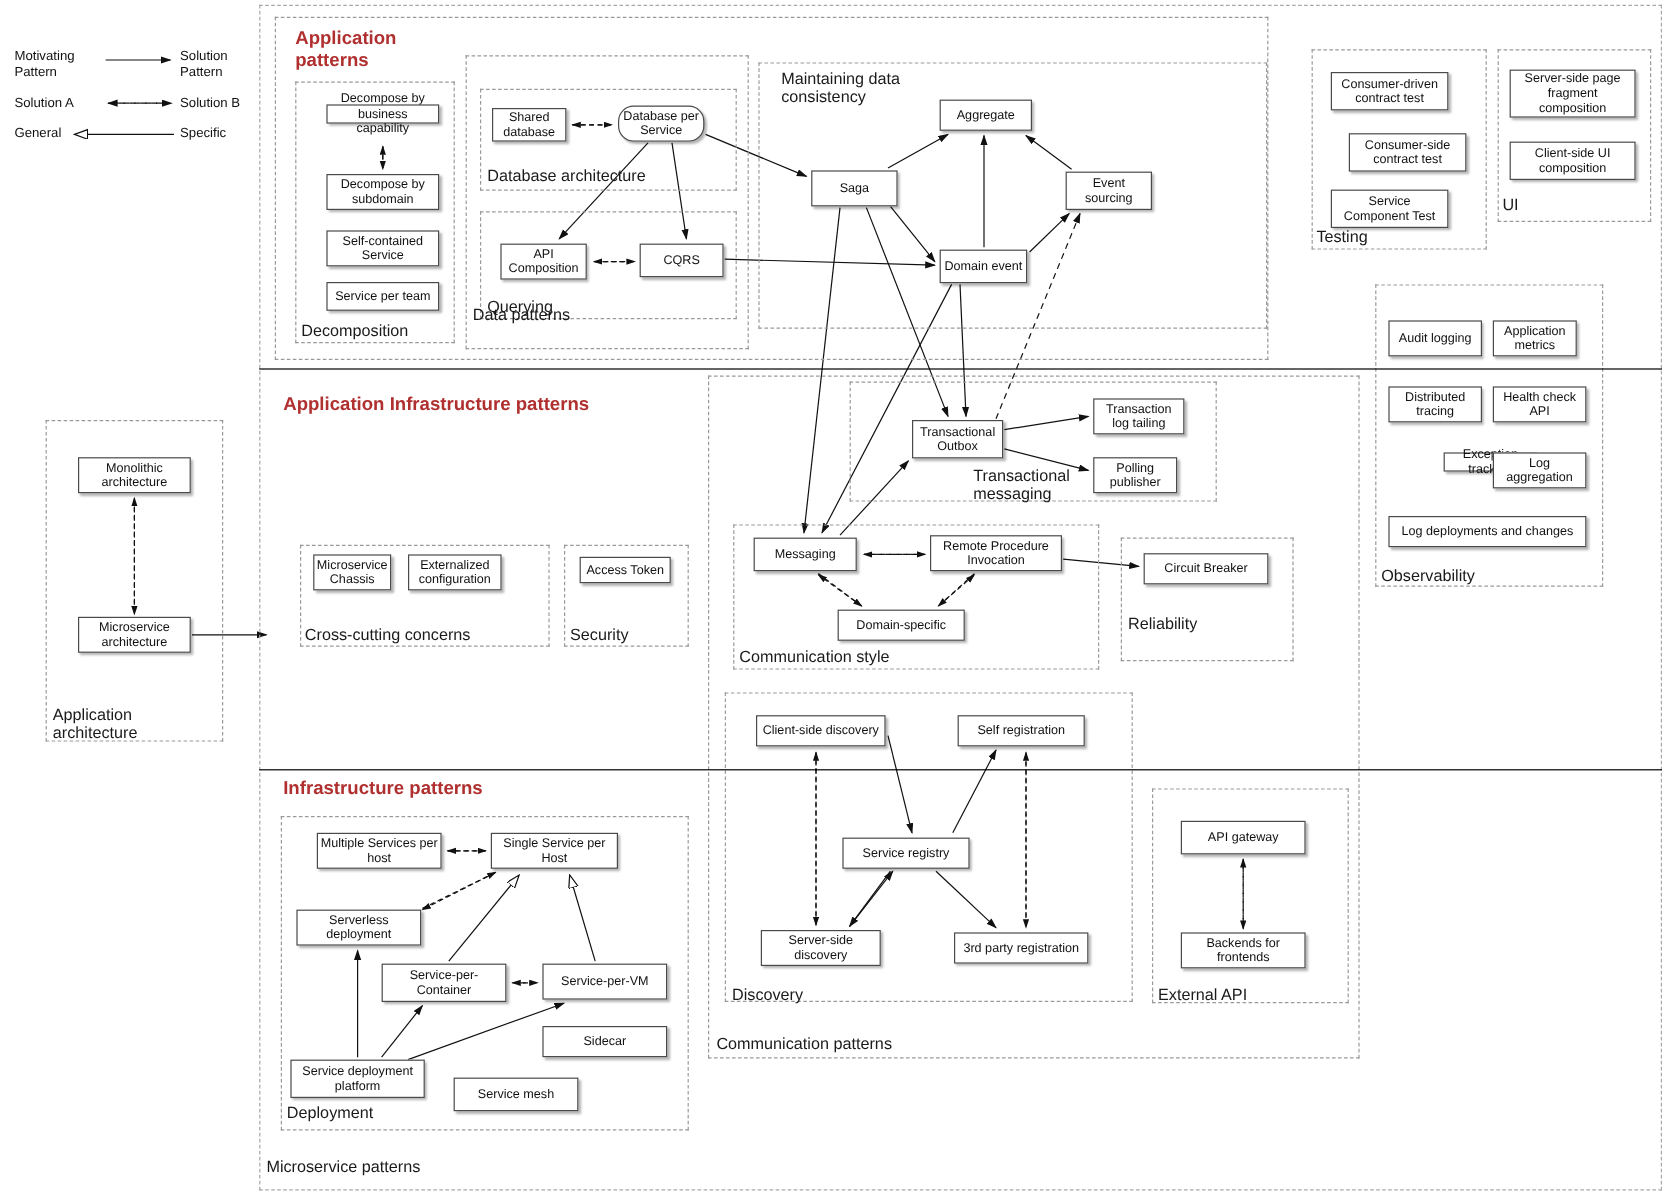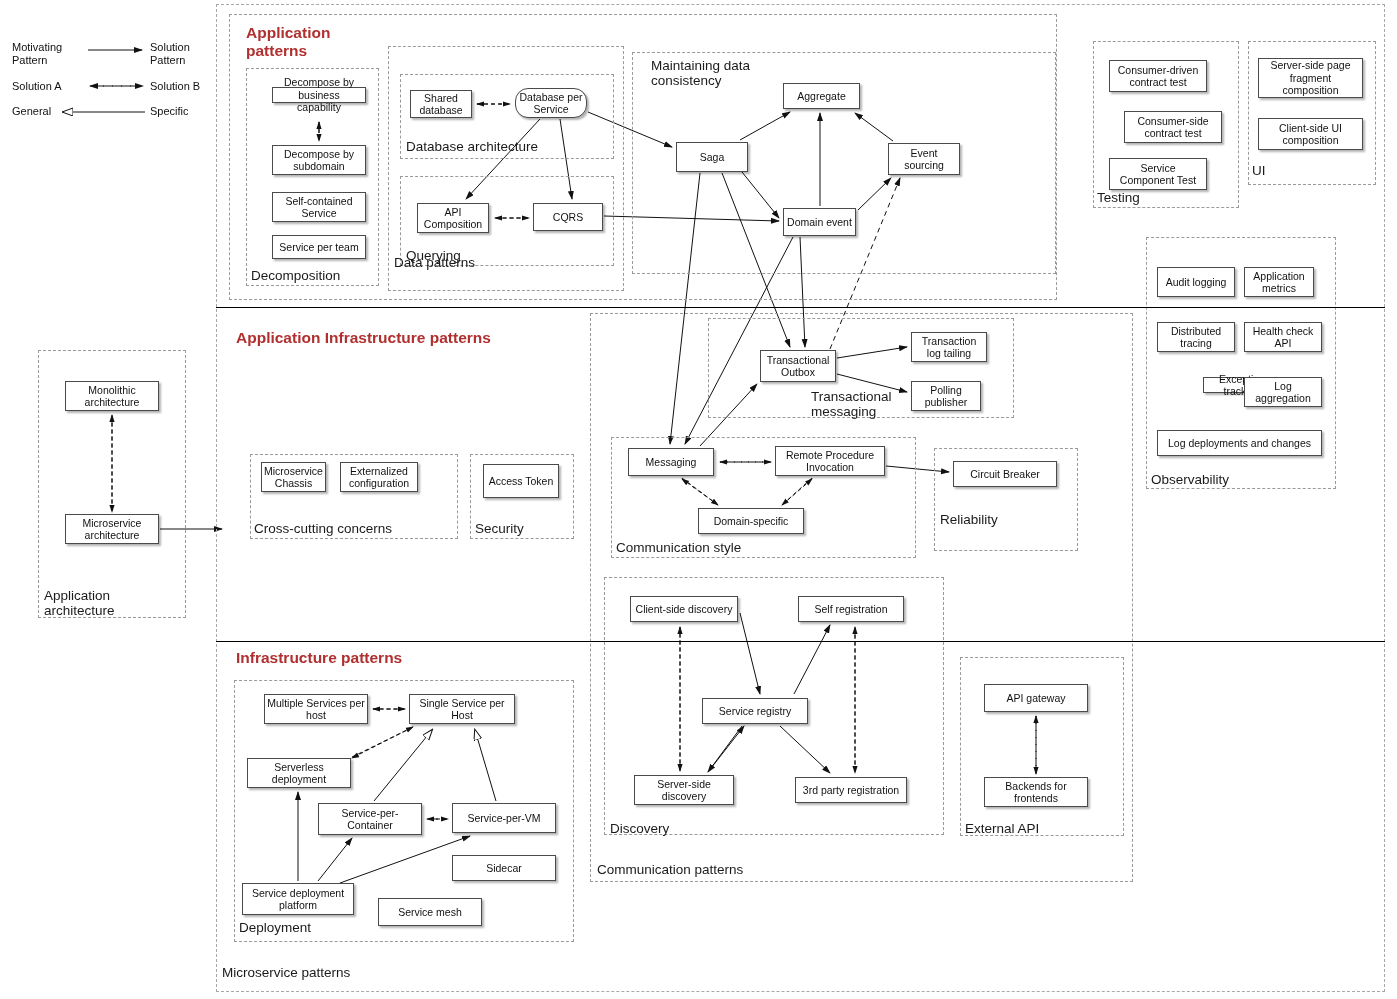--- a/index.html
+++ b/index.html
@@ -145,21 +145,21 @@
   <div class="pbox" style="left:65px;top:381px;width:94px;height:30px;">Monolithic architecture</div>
   <div class="pbox" style="left:65px;top:514px;width:94px;height:30px;">Microservice architecture</div>
 
   <div class="grp" style="left:250px;top:454px;width:208px;height:85px;"></div>
   <div class="grp-label" style="left:254px;top:521px;">Cross-cutting concerns</div>
   <div class="pbox" style="left:261px;top:462px;width:65px;height:30px;">Microservice Chassis</div>
   <div class="pbox" style="left:340px;top:462px;width:78px;height:30px;">Externalized configuration</div>
 
   <div class="grp" style="left:470px;top:454px;width:104px;height:85px;"></div>
   <div class="grp-label" style="left:475px;top:521px;">Security</div>
-  <div class="pbox" style="left:483px;top:464px;width:76px;height:34px;">Access Token</div>
+  <div class="pbox" style="left:483px;top:464px;width:76px;height:22px;">Access Token</div>
 
   <div class="grp" style="left:590px;top:313px;width:543px;height:569px;"></div>
   <div class="grp-label" style="left:597px;top:862px;">Communication patterns</div>
 
   <div class="grp" style="left:708px;top:318px;width:306px;height:100px;"></div>
   <div class="grp-label" style="left:811px;top:389px;">Transactional
 messaging</div>
   <div class="pbox" style="left:760px;top:350px;width:76px;height:32px;">Transactional Outbox</div>
   <div class="pbox" style="left:911px;top:332px;width:76px;height:30px;">Transaction log tailing</div>
   <div class="pbox" style="left:911px;top:381px;width:70px;height:30px;">Polling publisher</div>

